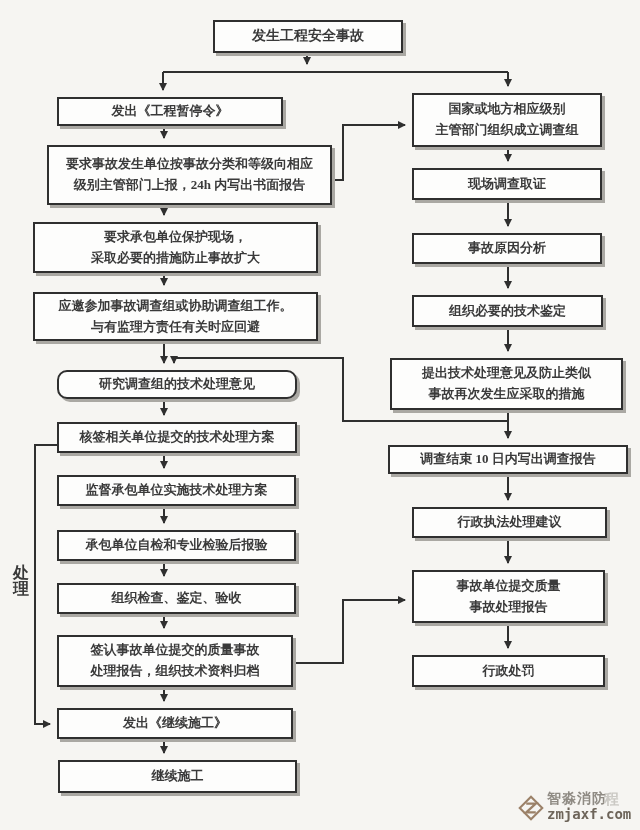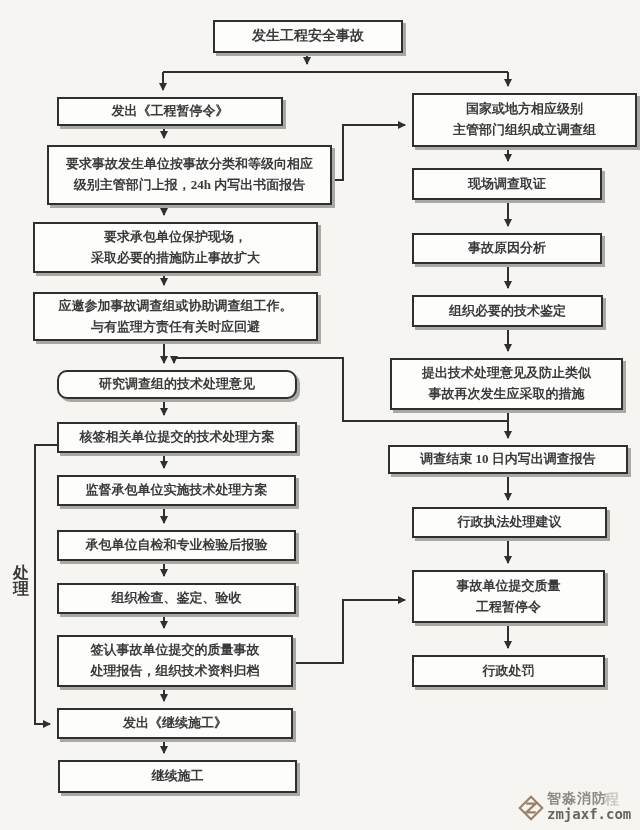--- a/index.html
+++ b/index.html
@@ -128,21 +128,21 @@
     <span>签认事故单位提交的质量事故
 处理报告，组织技术资料归档</span>
   </div>
   <div class="node" style="left:57px;top:708px;width:236px;height:31px;">
     <span>发出《继续施工》</span>
   </div>
   <div class="node" style="left:58px;top:760px;width:239px;height:33px;">
     <span>继续施工</span>
   </div>
 
-  <div class="node" style="left:412px;top:93px;width:225px;height:54px;">
+  <div class="node" style="left:412px;top:93px;width:190px;height:54px;">
     <span>国家或地方相应级别
 主管部门组织成立调查组</span>
   </div>
   <div class="node" style="left:412px;top:168px;width:190px;height:32px;">
     <span>现场调查取证</span>
   </div>
   <div class="node" style="left:412px;top:233px;width:190px;height:31px;">
     <span>事故原因分析</span>
   </div>
   <div class="node" style="left:412px;top:295px;width:191px;height:32px;">
@@ -153,21 +153,21 @@
 事故再次发生应采取的措施</span>
   </div>
   <div class="node" style="left:388px;top:445px;width:240px;height:29px;">
     <span>调查结束 10 日内写出调查报告</span>
   </div>
   <div class="node" style="left:412px;top:507px;width:195px;height:31px;">
     <span>行政执法处理建议</span>
   </div>
   <div class="node" style="left:412px;top:570px;width:193px;height:53px;">
     <span>事故单位提交质量
-工程暂停令</span>
+事故处理报告</span>
   </div>
   <div class="node" style="left:412px;top:655px;width:193px;height:32px;">
     <span>行政处罚</span>
   </div>
 
   <div class="phase">处理</div>
 
   <div class="watermark">
     <svg class="wm-logo" width="26" height="26" viewBox="0 0 30 30" xmlns="http://www.w3.org/2000/svg">
       <path d="M15 2 L28 15 L15 28 L2 15 Z" fill="none" stroke="#9b8168" stroke-width="2.4"></path>

